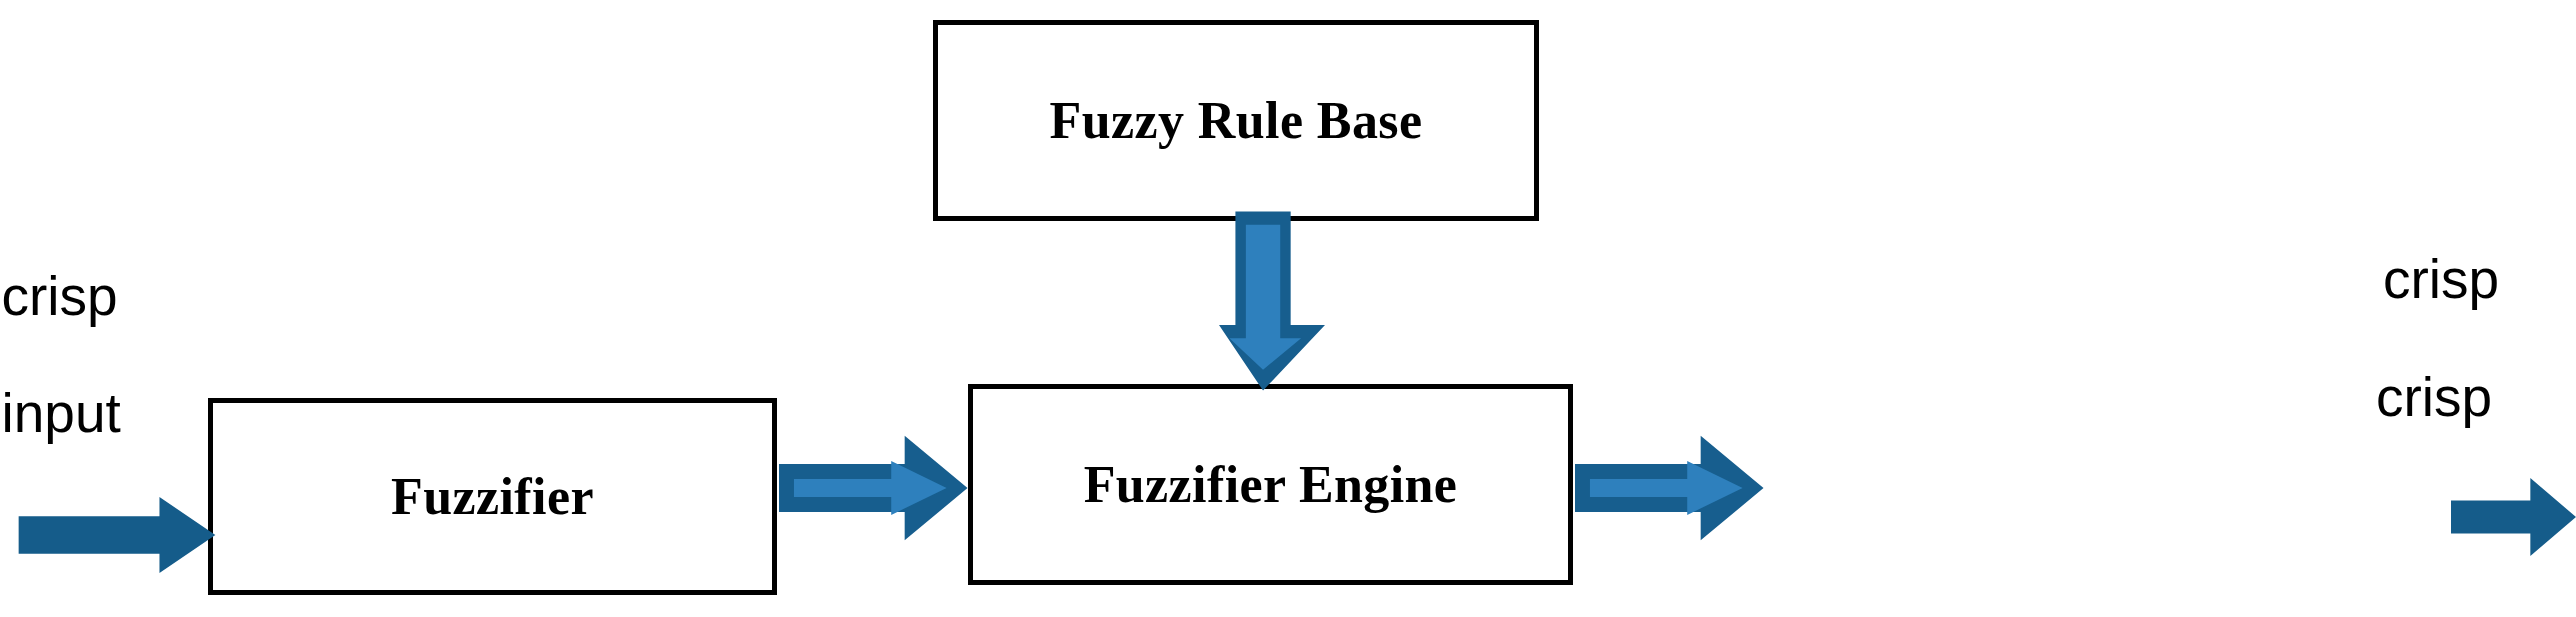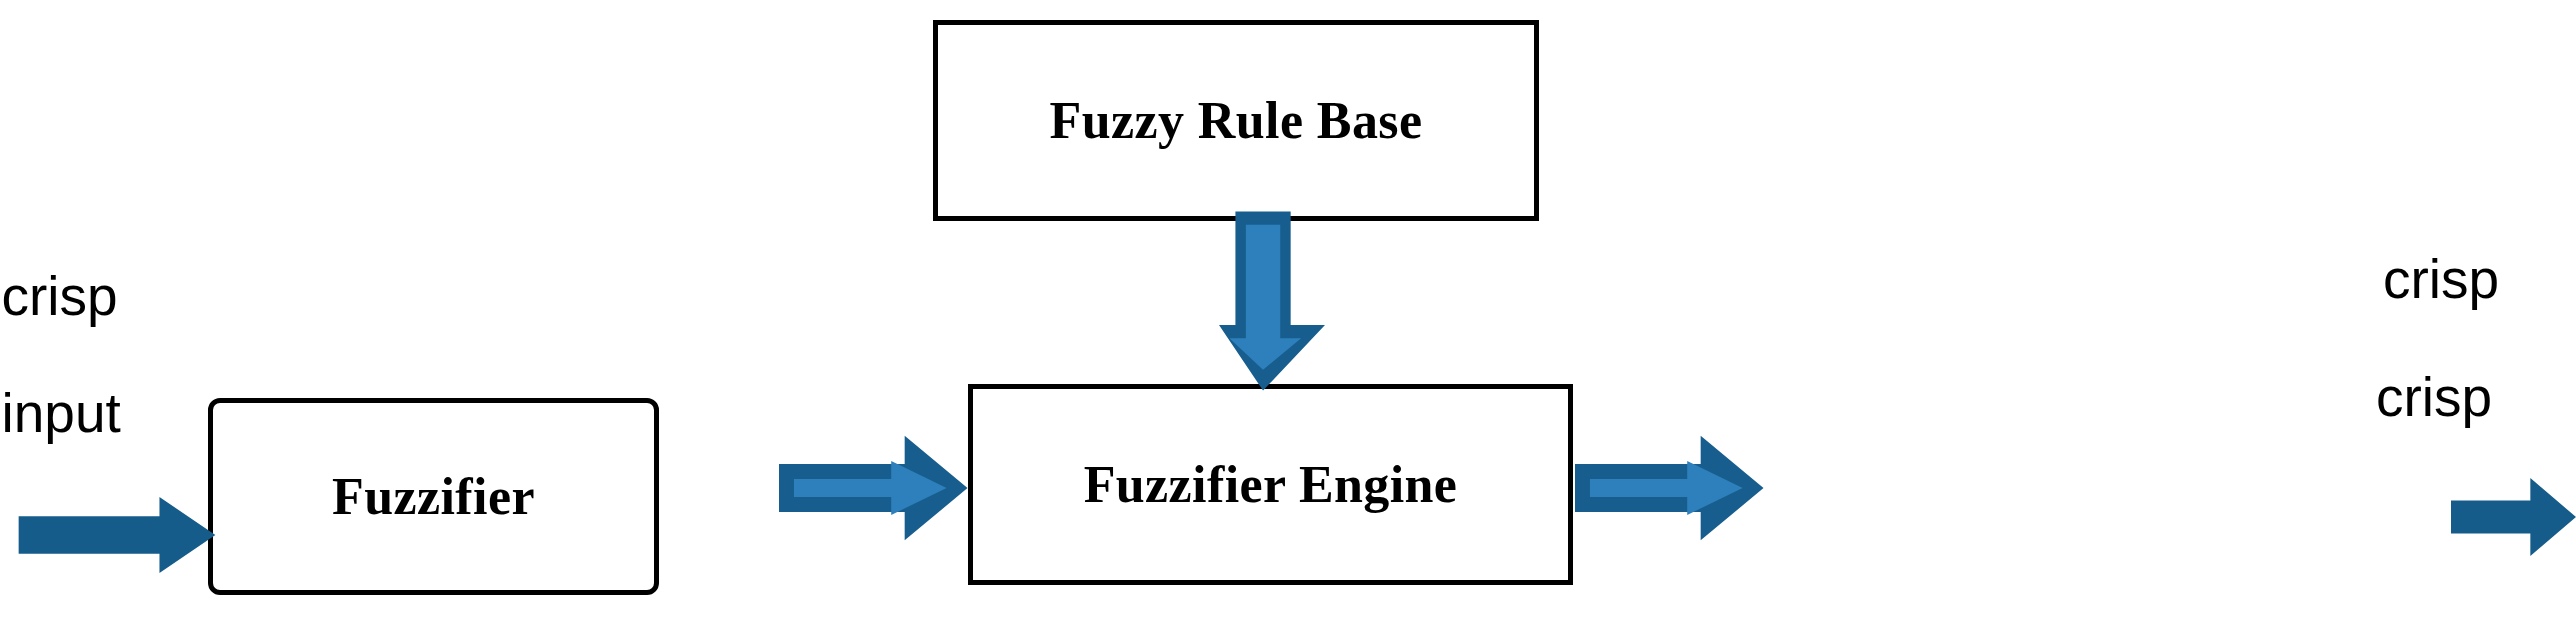--- a/index.html
+++ b/index.html
@@ -6,21 +6,21 @@
   body{width:2576px;height:618px;position:relative;overflow:hidden;
        font-family:"Liberation Serif","DejaVu Serif",serif;}
   #stage{position:absolute;left:0;top:0;width:2576px;height:618px;background:#fff;}
 
   .box{position:absolute;box-sizing:border-box;background:#ffffff;
        border:5.2px solid #000000;display:flex;align-items:center;justify-content:center;}
   .box-label{font-weight:bold;color:#000;letter-spacing:0.4px;white-space:nowrap;
              font-family:"Liberation Serif","DejaVu Serif",serif;}
 
   #box-rule      {left:933px; top:20px;  width:606px; height:201px;}
-  #box-fuzzifier {left:208px;  top:398px; width:451px; height:197px;border-radius:12px;}
+  #box-fuzzifier {left:208px;  top:398px; width:569px; height:197px;}
   #box-inference {left:968px; top:384px; width:605px; height:201px;}
   #box-defuzzifier{left:1753px;top:389px; width:608px; height:201px;}
 
   #box-rule .box-label{font-size:52px;}
   #box-fuzzifier .box-label{font-size:52px;}
   #box-inference .box-label{font-size:52px;}
   #box-defuzzifier .box-label{font-size:52px;}
 
   .side-label{position:absolute;font-size:55px;color:#000;white-space:nowrap;
               font-family:Liberation Sans, sans-serif;font-weight:normal;}

